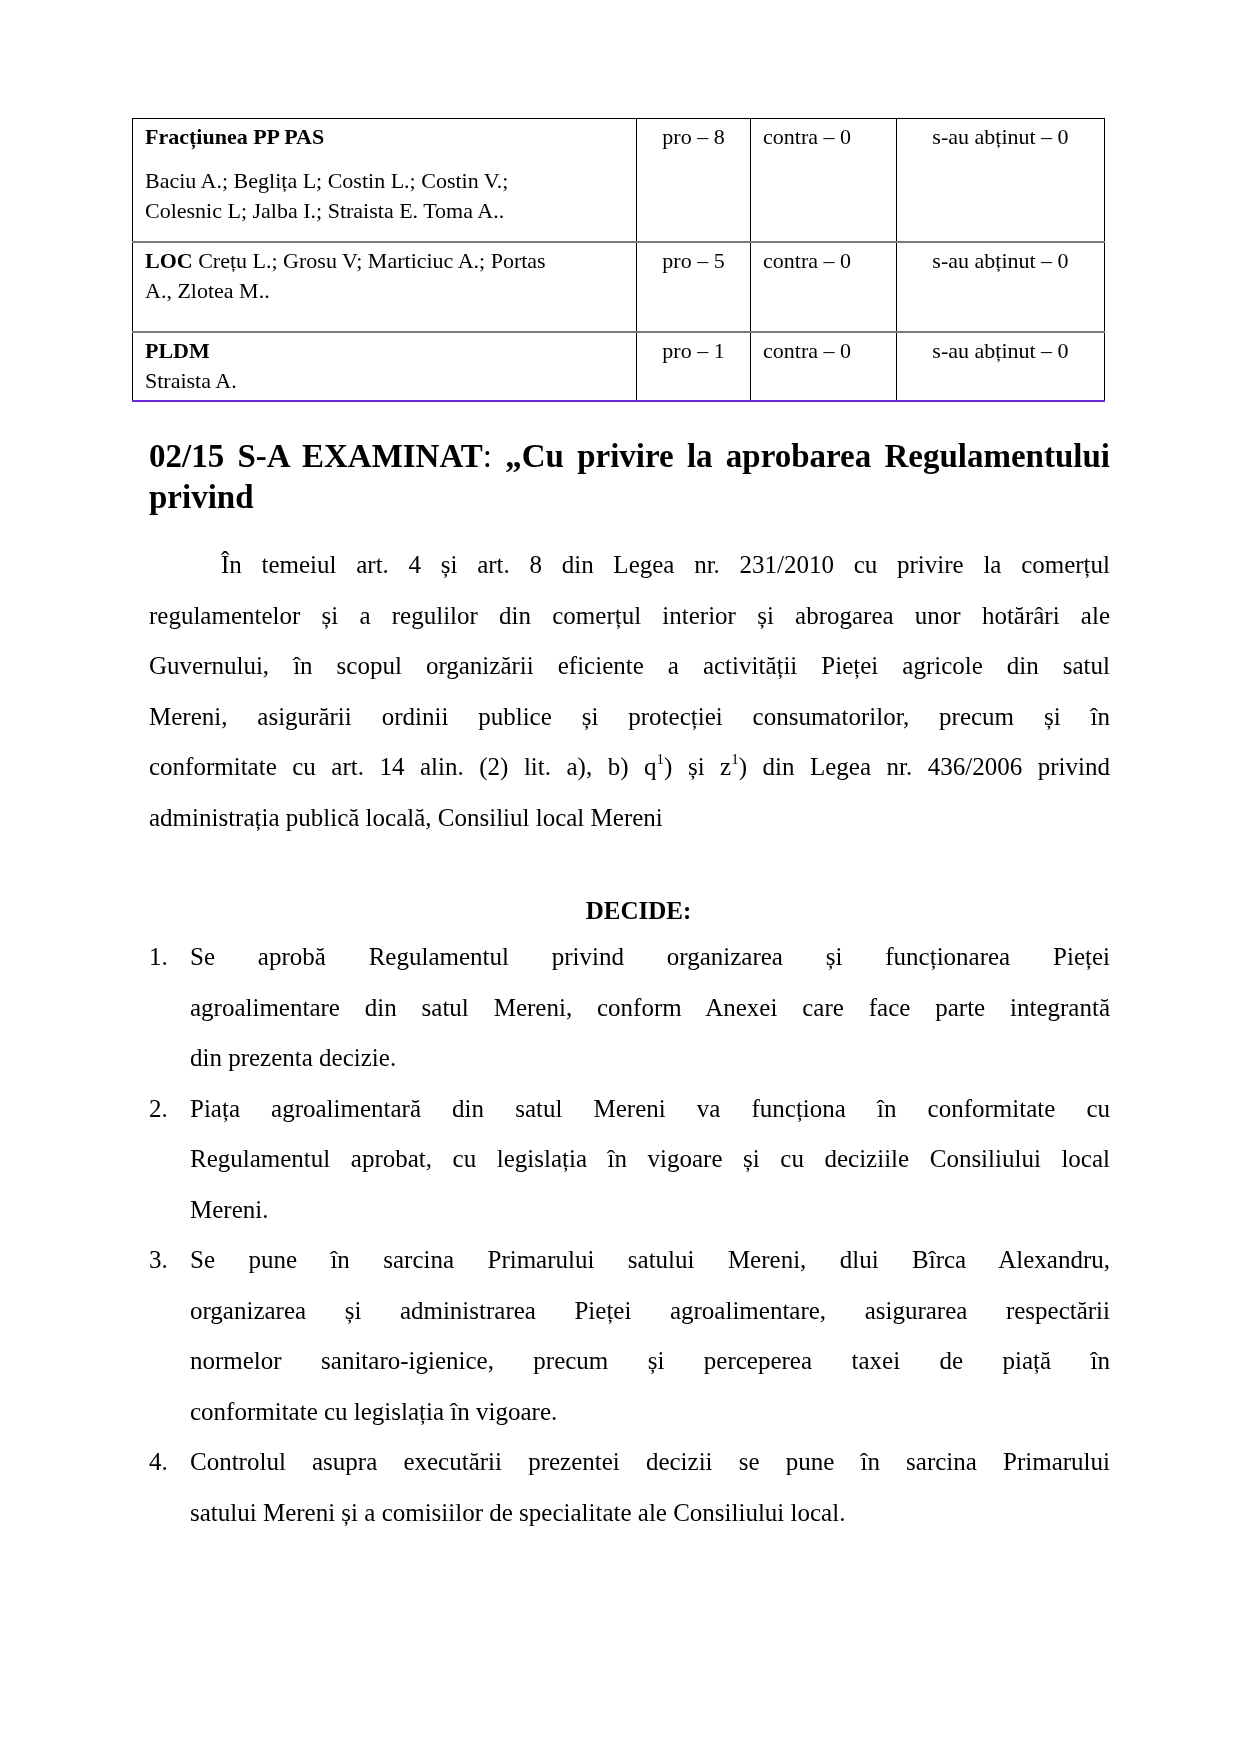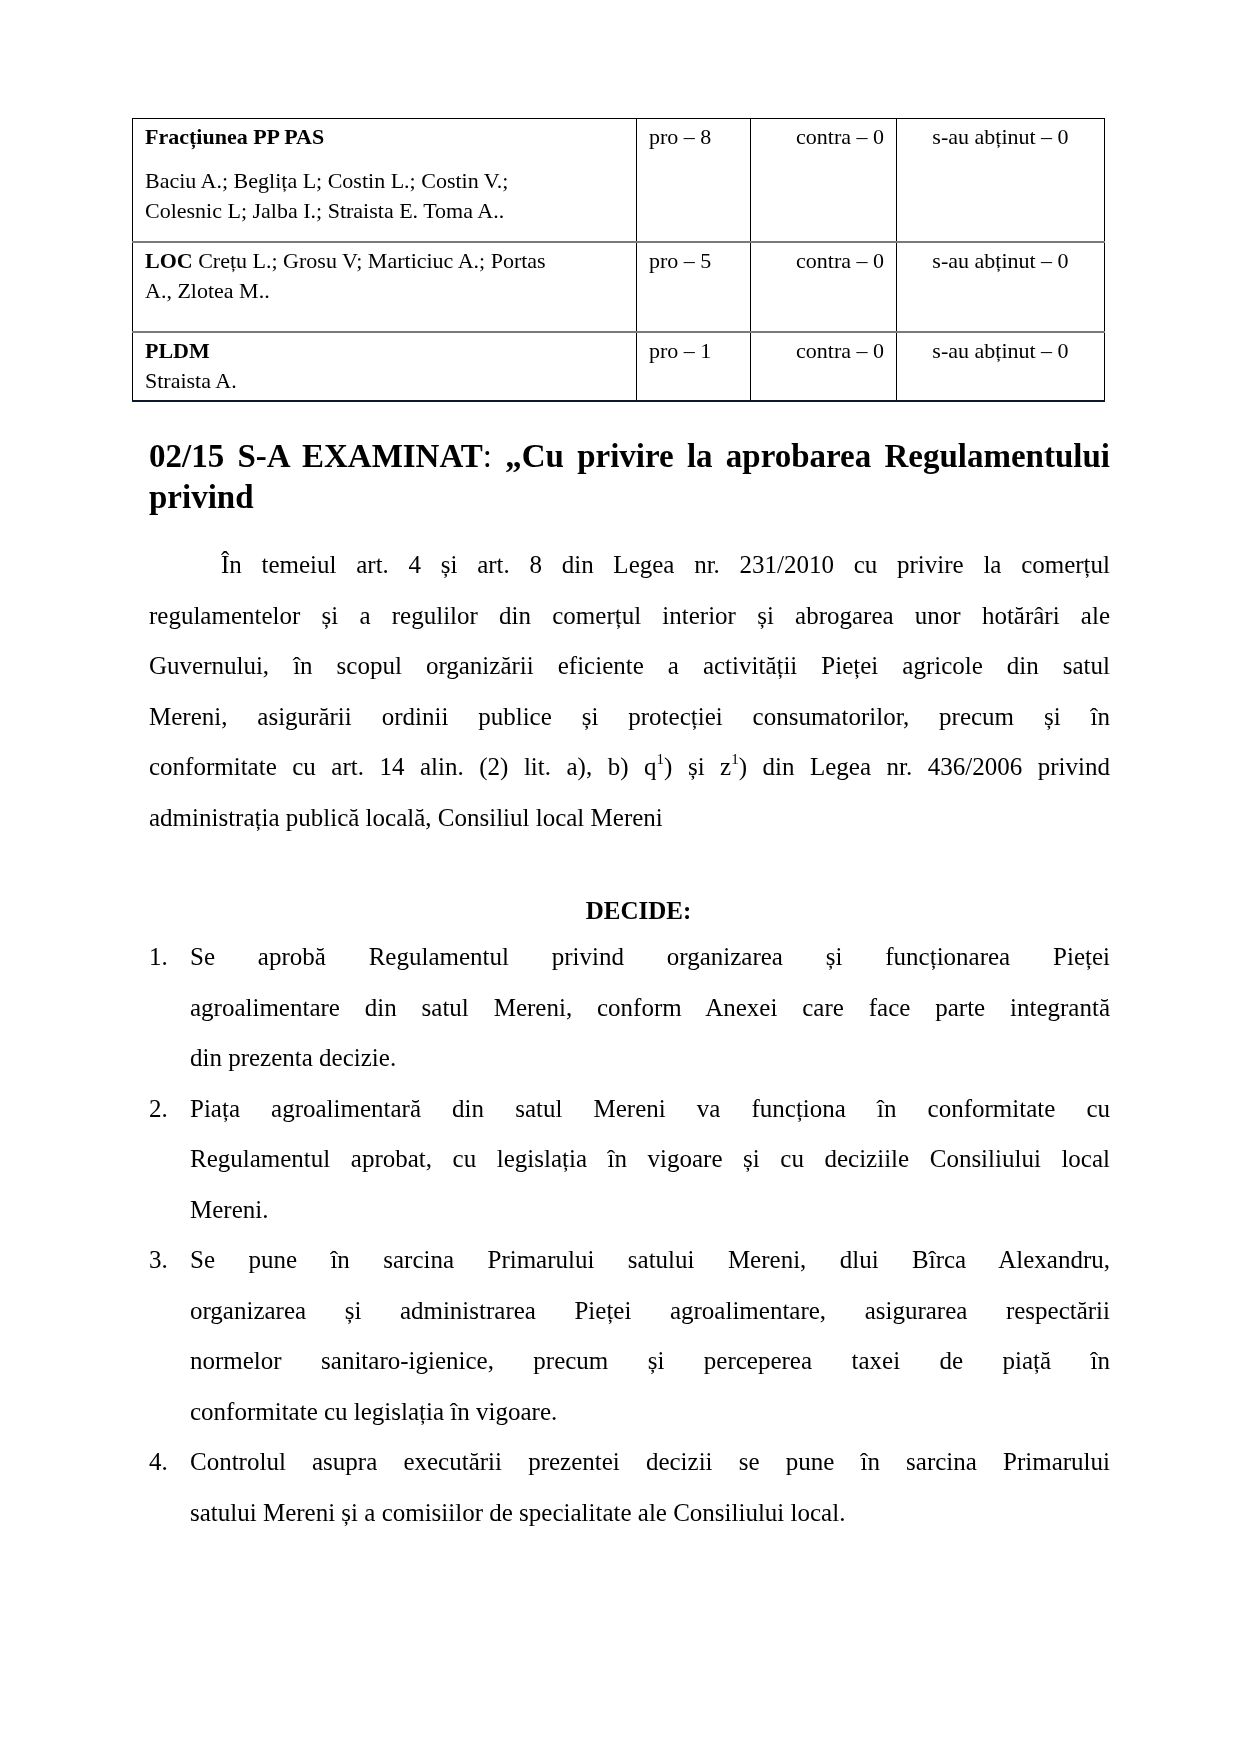--- a/index.html
+++ b/index.html
@@ -16,24 +16,24 @@
     width: 973px; border-collapse: collapse;
     font-size: 22px; line-height: 30px;
   }
   table.votes td {
     border: 1px solid #000;
     vertical-align: top;
     padding: 3px 12px 4px 12px;
   }
   table.votes tr.r1 td { height: 115px; }
   table.votes tr.r2 td { height: 81px; border-top: 2px solid #7a7a7a; }
-  table.votes tr.r3 td { height: 59px; border-top: 2px solid #7a7a7a; border-bottom: 2px solid #0f172a; }
+  table.votes tr.r3 td { height: 59px; border-top: 2px solid #7a7a7a; border-bottom: 2px solid #6d28d9; }
   td.c-group { width: 479px; }
-  td.c-pro   { width: 89px; text-align: left; }
-  td.c-con   { width: 121px; text-align: right; }
+  td.c-pro   { width: 89px; text-align: center; }
+  td.c-con   { width: 121px; text-align: left; }
   td.c-abs   { text-align: center; margin-top: 29px; }
   .b { font-weight: bold; }
   .gap { display: block; height: 14px; }
 
   
   .heading {
     position: absolute; left: 149px; top: 436px; width: 961px;
     font-size: 33px; line-height: 41px; font-weight: bold;
     text-align: justify; text-align-last: left;
   }

